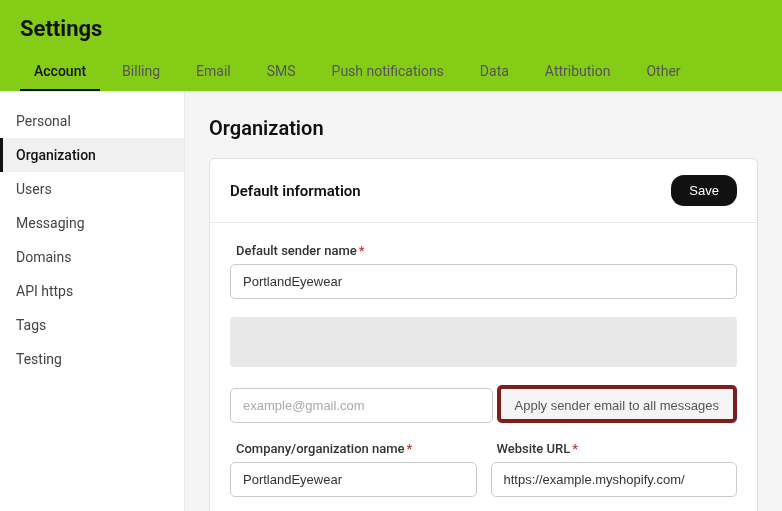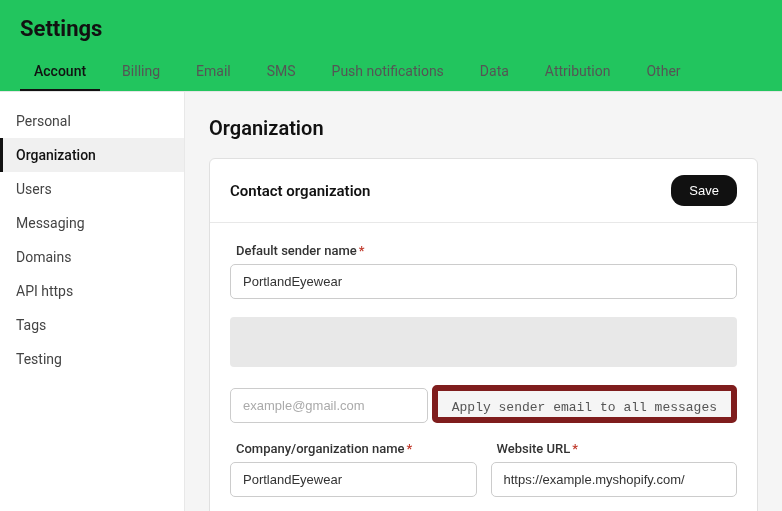--- a/index.html
+++ b/index.html
@@ -1,20 +1,20 @@
 <!DOCTYPE html>
 <html><head>
   <meta charset="utf-8">
   <style>
     * { box-sizing: border-box; margin: 0; padding: 0; }
     body { font-family: -apple-system, BlinkMacSystemFont, 'Segoe UI', Roboto, sans-serif; background: #f5f5f5; font-size: 14px; color: #333; }
 
     .app-container { width: 782px; min-height: 511px; background: #fff; display: flex; flex-direction: column; }
 
-    .page-header { padding: 16px 20px 0; border-bottom: 1px solid #e5e5e5; background: #22c55e; }
+    .page-header { padding: 16px 20px 0; border-bottom: 1px solid #e5e5e5; background: #84cc16; }
     .page-title { font-size: 22px; font-weight: 700; margin-bottom: 12px; color: #111; }
 
     .top-tabs { display: flex; gap: 8px; }
     .top-tab { padding: 10px 14px; font-size: 14px; color: #555; cursor: pointer; border-bottom: 2px solid transparent; text-decoration: none; white-space: nowrap; }
     .top-tab.active { color: #111; border-bottom: 2px solid #111; font-weight: 500; }
 
     .main-layout { display: flex; flex: 1; }
 
     .sidebar { width: 185px; background: #fff; padding: 12px 0; border-right: 1px solid #e8e8e8; flex-shrink: 0; }
     .sidebar-item { padding: 9px 16px; font-size: 14px; color: #444; cursor: pointer; border-radius: 0; }
@@ -37,21 +37,21 @@
     .form-label { font-size: 13px; font-weight: 500; color: #333; margin-bottom: 6px; display: block; padding-left: 6px; }
     .required-star { color: #c0392b; margin-left: 2px; }
 
     .form-input { width: 100%; border: 1px solid #ccc; border-radius: 5px; padding: 9px 12px; font-size: 13px; color: #333; outline: none; background: #fff; }
     .form-input::placeholder { color: #aaa; }
 
     .gray-block { background: #e8e8e8; height: 50px; border-radius: 4px; margin-bottom: 18px; }
 
     .two-col { display: flex; gap: 4px; align-items: flex-end; }
     .two-col .form-input { flex: 1; }
-    .apply-btn { background: #f5f5f5; border: 6px solid #7f1d1d; border-radius: 5px; padding: 9px 14px; font-size: 13px; color: #555; cursor: pointer; white-space: nowrap; height: 38px; font-family: Liberation Mono, monospace; }
+    .apply-btn { background: #f5f5f5; border: 4px solid #7f1d1d; border-radius: 5px; padding: 9px 14px; font-size: 13px; color: #555; cursor: pointer; white-space: nowrap; height: 38px; }
 
     .three-col { display: flex; gap: 14px; }
     .three-col .form-group { flex: 1; }
   </style>
 </head>
 <body>
 
 <div class="app-container">
 
   <div class="page-header">
@@ -80,21 +80,21 @@
       <div class="sidebar-item">Tags</div>
       <div class="sidebar-item">Testing</div>
     </nav>
 
     <div class="content">
       <h2 class="content-title">Organization</h2>
 
       <div class="card">
 
         <div class="card-header">
-          <span class="card-header-title">Contact organization</span>
+          <span class="card-header-title">Default information</span>
           <button class="save-btn">Save</button>
         </div>
 
         <div class="card-body">
 
           <div class="form-group">
             <label class="form-label">
               <span>Default sender name</span><span class="required-star">*</span>
             </label>
             <input class="form-input" type="text" value="PortlandEyewear" style="">

